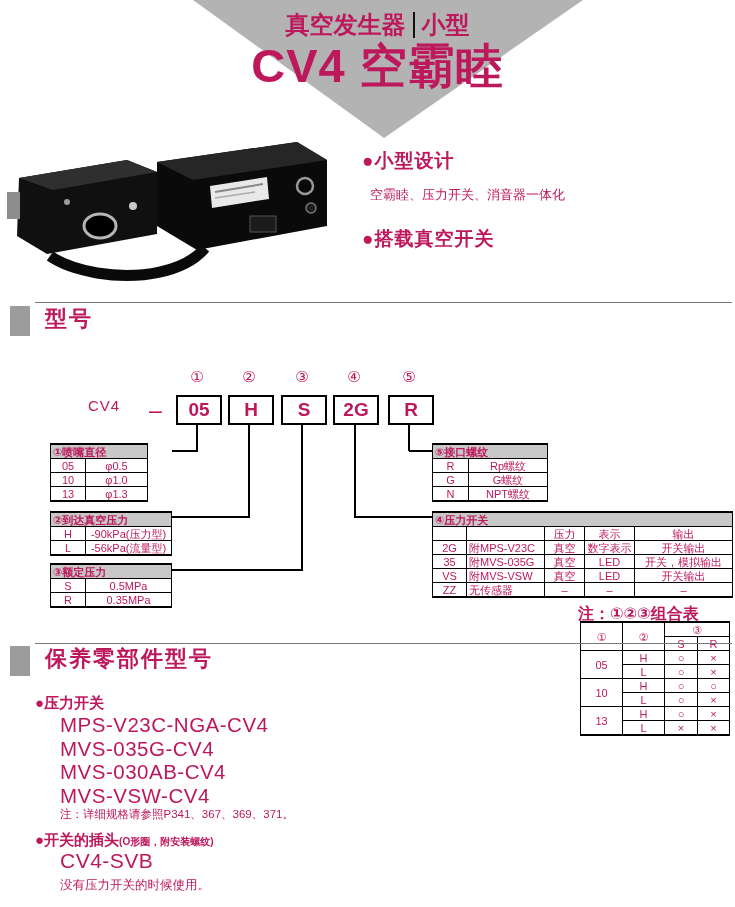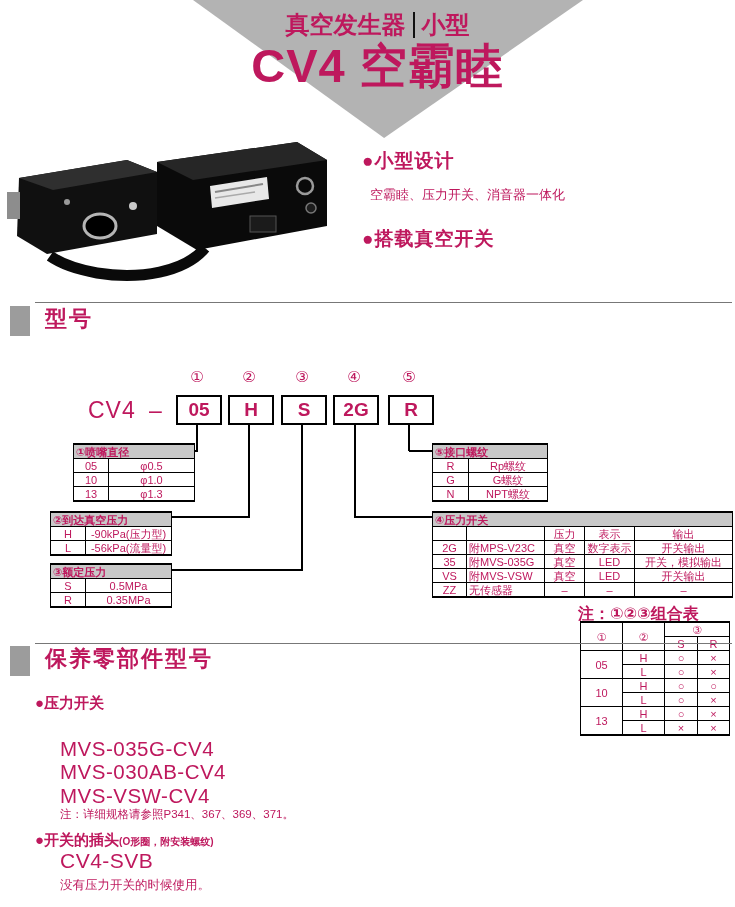--- a/index.html
+++ b/index.html
@@ -14,21 +14,21 @@
   .hdr-title{position:absolute;left:0;top:35px;width:735px;text-align:center;font-size:47px;
              font-weight:bold;letter-spacing:1px;z-index:2;transform:translateX(10px);}
   
   .feat-title{position:absolute;font-size:19px;font-weight:bold;letter-spacing:1px;}
   .feat-desc{position:absolute;font-size:13px;}
   
   .rule{position:absolute;height:1px;background:#777;}
   .sect-block{position:absolute;width:20px;height:30px;background:#9c9c9c;}
   .sect-title{position:absolute;font-size:22px;font-weight:bold;letter-spacing:2px;}
   
-  .cv4-label{position:absolute;left:88px;top:397px;font-size:23px;letter-spacing:1px;}
+  .cv4-label{position:absolute;left:88px;top:397px;font-size:15px;letter-spacing:1px;}
   .cv4-dash{position:absolute;left:149px;top:397px;font-size:23px;}
   .code-box{position:absolute;top:395px;width:42px;height:26px;border:2px solid #000;
             text-align:center;line-height:26px;font-size:19px;font-weight:bold;}
   .code-num{position:absolute;top:368px;width:42px;text-align:center;font-size:15px;}
   .ln{position:absolute;background:#000;}
   
   table.spec{position:absolute;border-collapse:collapse;font-size:11px;line-height:12px;
              border-top:2px solid #000;border-bottom:2px solid #000;table-layout:fixed;}
   table.spec td,table.spec th{border:1px solid #000;padding:0 2px;height:13px;text-align:center;
              font-weight:normal;overflow:hidden;white-space:nowrap;}
@@ -105,21 +105,21 @@
   <div class="ln" style="left:172px;top:450px;width:26px;height:1.5px;"></div>
   <div class="ln" style="left:248px;top:425px;width:1.5px;height:92px;"></div>
   <div class="ln" style="left:172px;top:516px;width:78px;height:1.5px;"></div>
   <div class="ln" style="left:301px;top:425px;width:1.5px;height:145px;"></div>
   <div class="ln" style="left:172px;top:569px;width:131px;height:1.5px;"></div>
   <div class="ln" style="left:354px;top:425px;width:1.5px;height:92px;"></div>
   <div class="ln" style="left:354px;top:516px;width:78px;height:1.5px;"></div>
   <div class="ln" style="left:408px;top:425px;width:1.5px;height:26px;"></div>
   <div class="ln" style="left:409px;top:450px;width:23px;height:1.5px;"></div>
 
-  <table class="spec" style="left:50px;top:443px;width:122px;margin-left:23px;">
+  <table class="spec" style="left:50px;top:443px;width:98px;">
     <colgroup>
         <col style="width:35px">
         <col>
       </colgroup>
     <thead>
         <tr>
           <th class="t-title" colspan="2">①喷嘴直径</th>
         </tr>
       </thead>
     <tbody>
@@ -316,20 +316,21 @@
       </tbody>
   </table>
 
   <div class="rule" style="left:35px;top:643px;width:697px;"></div>
   <div class="sect-block" style="left:10px;top:646px;"></div>
   <div class="sect-title" style="left:45px;top:644px;">保养零部件型号</div>
 
   <div class="psw-title" style="left:35px;top:694px;">
     <span>●</span><span>压力开关</span>
   </div>
+  <div class="part-line" style="top:713px;">MPS-V23C-NGA-CV4</div>
   <div class="part-line" style="top:737px;">MVS-035G-CV4</div>
   <div class="part-line" style="top:760px;">MVS-030AB-CV4</div>
   <div class="part-line" style="top:784px;">MVS-VSW-CV4</div>
   <div class="small-note" style="left:60px;top:807px;">注：详细规格请参照P341、367、369、371。</div>
 
   <div class="psw-title" style="left:35px;top:831px;">
     <span>●</span><span>开关的插头</span><span class="plug-sub">(O形圈，附安装螺纹)</span>
   </div>
   <div class="plug-part" style="top:849px;">CV4-SVB</div>
   <div class="small-note" style="left:60px;top:877px;font-size:12.5px;">没有压力开关的时候使用。</div>

